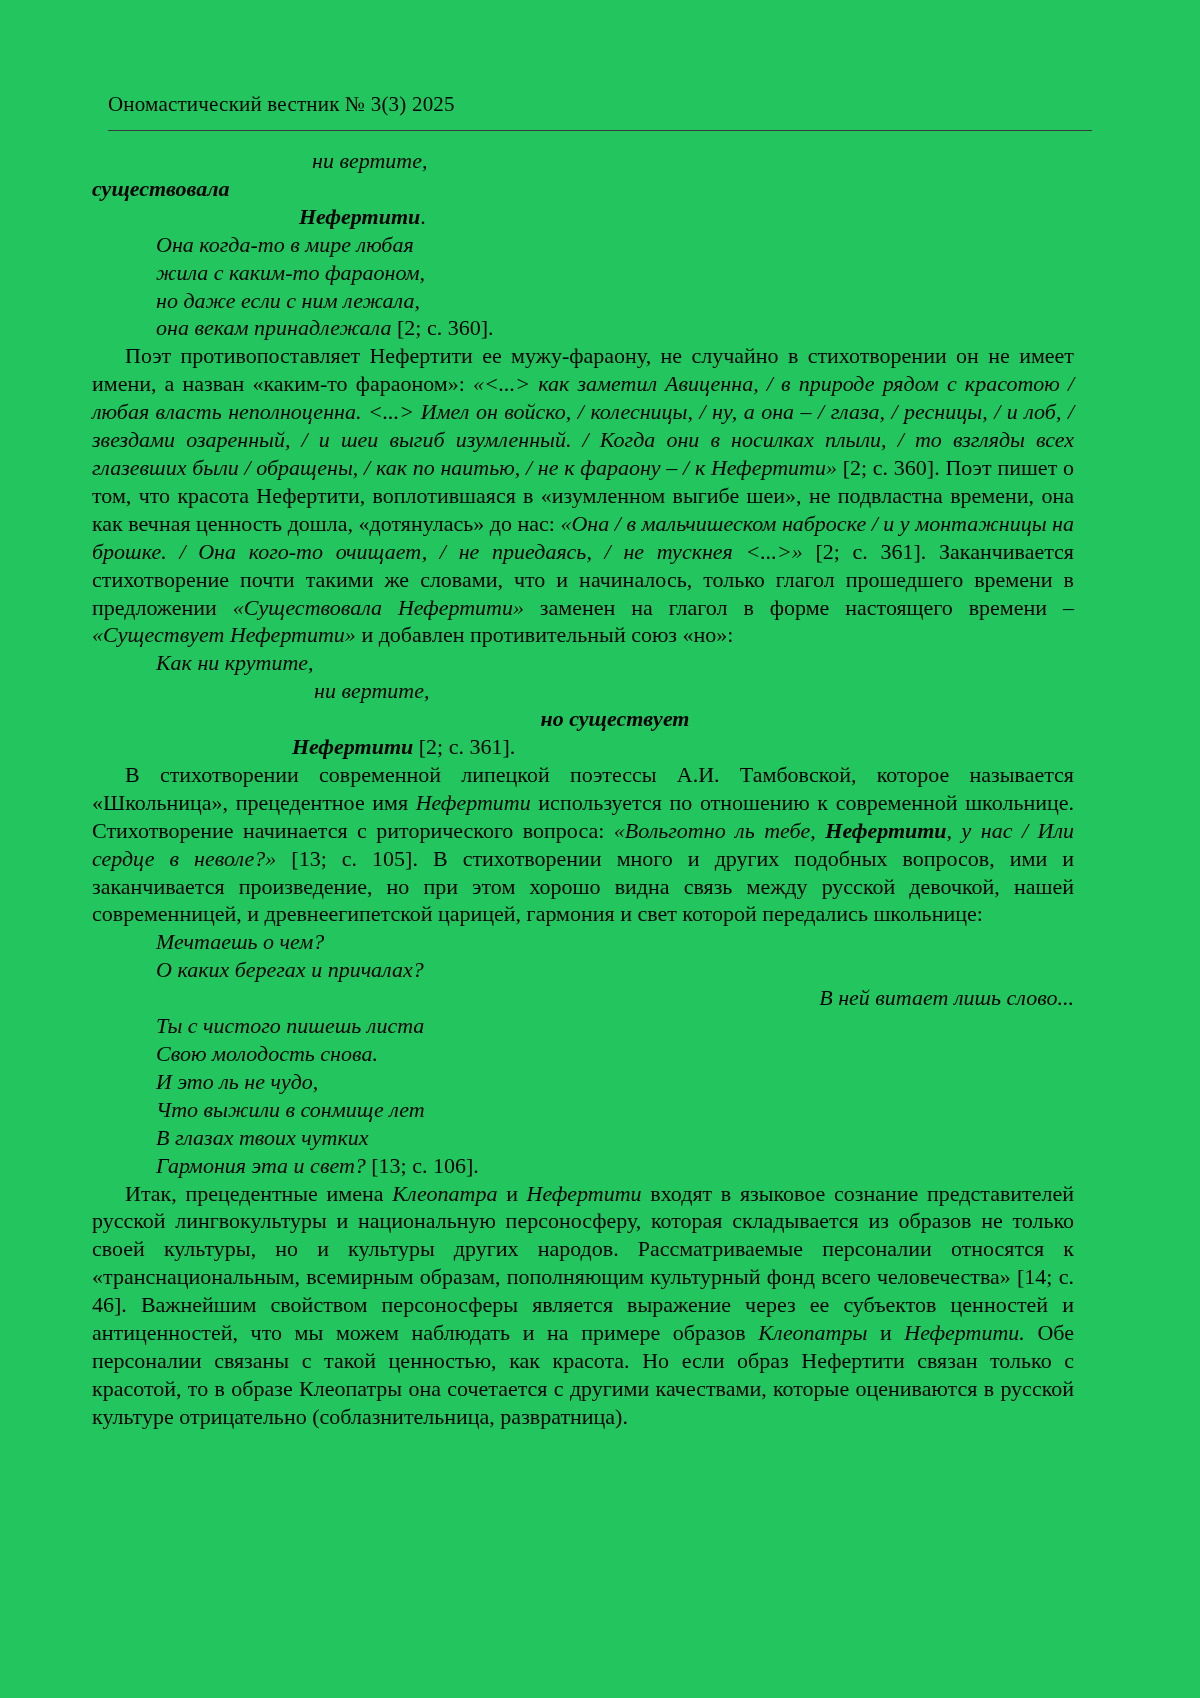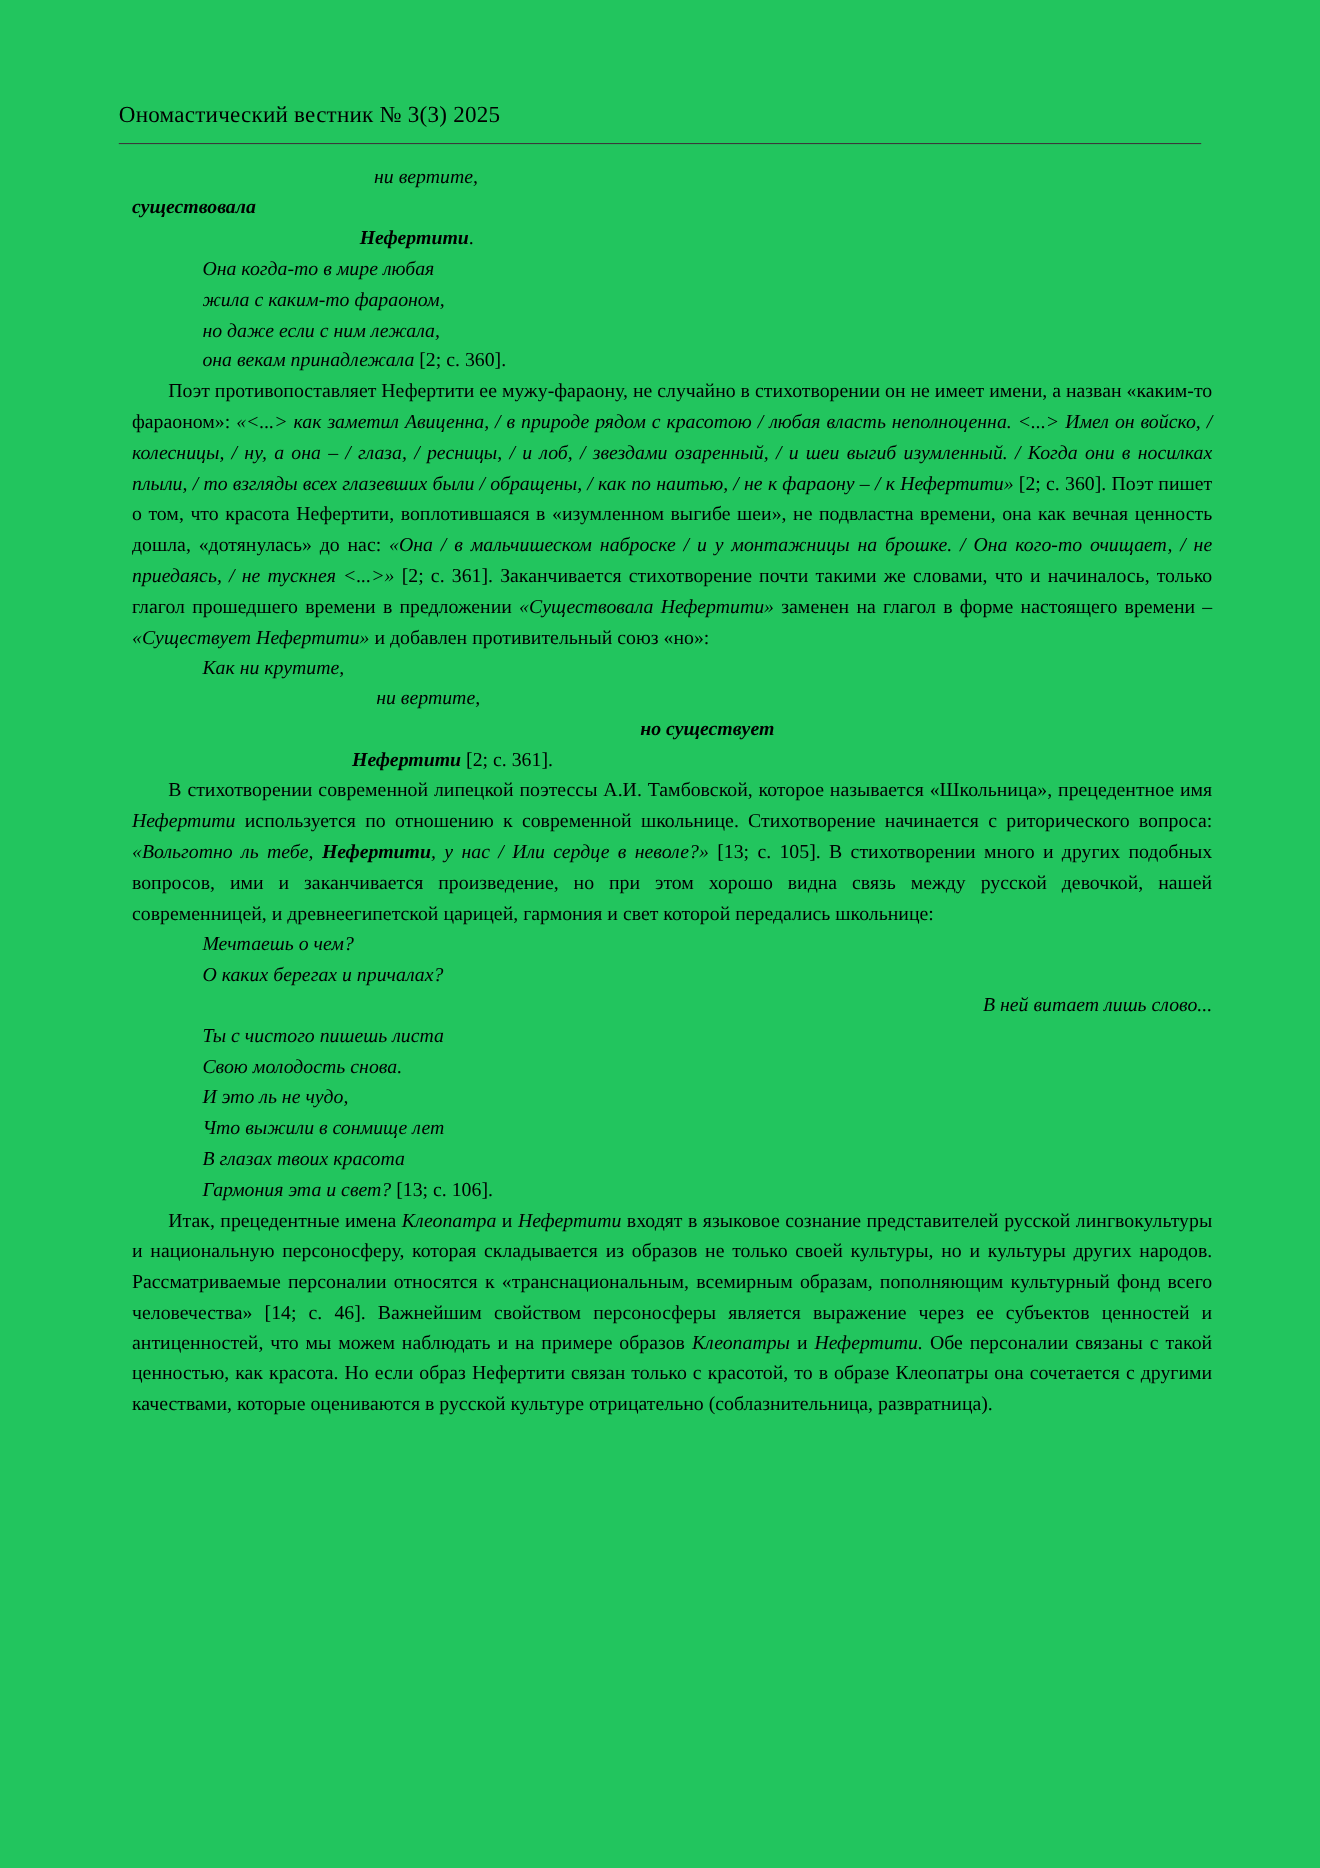--- a/index.html
+++ b/index.html
@@ -22,23 +22,23 @@
     white-space: nowrap;
   }
   .head-rule {
     position: absolute;
     left: 108px; right: 108px; top: 130px;
     border-top: 1.6px solid #3a3a3a;
     height: 0;
   }
   .body-text {
     position: absolute;
-    left: 120px; top: 147px;
+    left: 92px; top: 147px;
     width: 982px;
-    font-size: 18px;
+    font-size: 22px;
     line-height: 27.9px;
   }
   .para {
     margin: 0;
     text-align: justify;
     text-indent: 33px;
   }
   .verse-line {
     white-space: nowrap;
   }
@@ -73,18 +73,18 @@
       <div class="verse-line" style="margin-left: 64px; text-align: center;"><span class="bi">но существует</span></div>
       <div class="verse-line" style="margin-left: 200px;"><span class="bi">Нефертити</span><span> [2; с. 361].</span></div>
       <p class="para"><span>В стихотворении современной липецкой поэтессы А.И. Тамбовской, которое называется «Школьница», прецедентное имя </span><span class="i">Нефертити</span><span> используется по отношению к современной школьнице. Стихотворение начинается с риторического вопроса: </span><span class="i">«Вольготно ль тебе, </span><span class="bi">Нефертити</span><span class="i">, у нас / Или сердце в неволе?»</span><span> [13; с. 105]. В стихотворении много и других подобных вопросов, ими и заканчивается произведение, но при этом хорошо видна связь между русской девочкой, нашей современницей, и древнеегипетской царицей, гармония и свет которой передались школьнице:</span></p>
       <div class="verse-line" style="margin-left: 64px;"><span class="i">Мечтаешь о чем?</span></div>
       <div class="verse-line" style="margin-left: 64px;"><span class="i">О каких берегах и причалах?</span></div>
       <div class="verse-line" style="margin-left: 64px; text-align: right;"><span class="i">В ней витает лишь слово...</span></div>
       <div class="verse-line" style="margin-left: 64px;"><span class="i">Ты с чистого пишешь листа</span></div>
       <div class="verse-line" style="margin-left: 64px;"><span class="i">Свою молодость снова.</span></div>
       <div class="verse-line" style="margin-left: 64px;"><span class="i">И это ль не чудо,</span></div>
       <div class="verse-line" style="margin-left: 64px;"><span class="i">Что выжили в сонмище лет</span></div>
-      <div class="verse-line" style="margin-left: 64px;"><span class="i">В глазах твоих красота</span></div>
+      <div class="verse-line" style="margin-left: 64px;"><span class="i">В глазах твоих чутких</span></div>
       <div class="verse-line" style="margin-left: 64px;"><span class="i">Гармония эта и свет?</span><span> [13; с. 106].</span></div>
       <p class="para"><span>Итак, прецедентные имена </span><span class="i">Клеопатра</span><span> и </span><span class="i">Нефертити</span><span> входят в языковое сознание представителей русской лингвокультуры и национальную персоносферу, которая складывается из образов не только своей культуры, но и культуры других народов. Рассматриваемые персоналии относятся к «транснациональным, всемирным образам, пополняющим культурный фонд всего человечества» [14; с. 46]. Важнейшим свойством персоносферы является выражение через ее субъектов ценностей и антиценностей, что мы можем наблюдать и на примере образов </span><span class="i">Клеопатры</span><span> и </span><span class="i">Нефертити.</span><span> Обе персоналии связаны с такой ценностью, как красота. Но если образ Нефертити связан только с красотой, то в образе Клеопатры она сочетается с другими качествами, которые оцениваются в русской культуре отрицательно (соблазнительница, развратница).</span></p>
     </div>
   <div class="footer-pageno">110</div>
 </div>
 
 </body></html>

